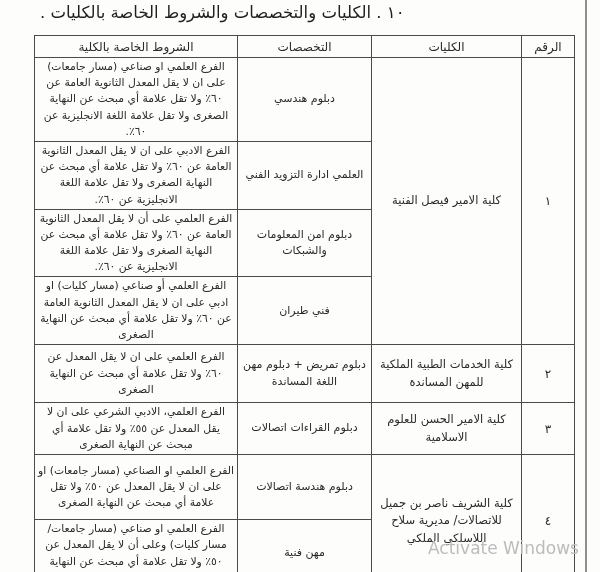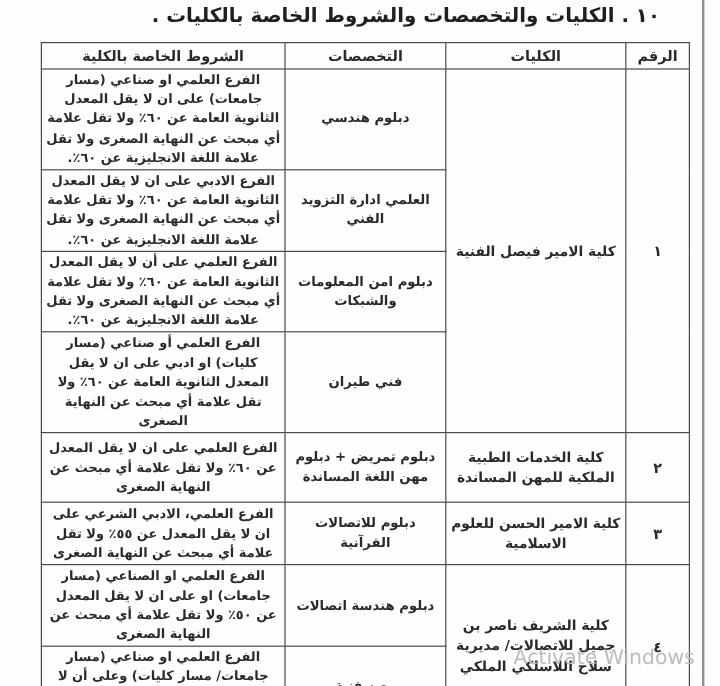--- a/index.html
+++ b/index.html
@@ -3,32 +3,32 @@
 <meta charset="utf-8">
 <style>
   html,body{margin:0;padding:0;}
   body{
     width:600px;height:572px;position:relative;overflow:hidden;
     background:#fdfdfc;
     font-family:"DejaVu Sans",sans-serif;
   }
   .doc-title{
     position:absolute;top:3px;left:40px;right:50px;
-    direction:rtl;text-align:right;
-    font-size:16.5px;font-weight:bold;color:#1f1f1f;
+    direction:rtl;text-align:left;
+    font-size:16.5px;font-weight:normal;color:#1f1f1f;
     letter-spacing:0;
   }
   table.main-table{
     position:absolute;top:35px;right:25px;width:540px;
     direction:rtl;border-collapse:collapse;table-layout:fixed;
     background:#fdfdfc;
   }
   .main-table th,.main-table td{
     border:1.5px solid #4b4b4b;
-    font-weight:bold;color:#2a2a2a;
+    font-weight:normal;color:#2a2a2a;
     text-align:center;vertical-align:middle;
     padding:1px 3px;
     overflow:hidden;
   }
   .main-table th{font-size:12px;}
   td.num{font-size:12px;}
   td.college{font-size:11.5px;line-height:1.5;margin-left:12px;}
   td.major{font-size:11px;line-height:1.5;}
   td.cond{font-size:10.8px;line-height:1.5;}
   tr.hrow{height:22px;}
@@ -95,21 +95,21 @@
     <tr class="r5">
       <td class="num">٢</td>
       <td class="college">كلية الخدمات الطبية الملكية للمهن المساندة</td>
       <td class="major">دبلوم تمريض + دبلوم مهن اللغة المساندة</td>
       <td class="cond">الفرع العلمي على ان لا يقل المعدل عن ٦٠٪ ولا تقل علامة أي مبحث عن النهاية الصغرى</td>
     </tr>
 
     <tr class="r6">
       <td class="num">٣</td>
       <td class="college">كلية الامير الحسن للعلوم الاسلامية</td>
-      <td class="major">دبلوم للاتصالات القرآنية</td>
+      <td class="major">دبلوم القراءات اتصالات</td>
       <td class="cond">الفرع العلمي، الادبي الشرعي على ان لا يقل المعدل عن ٥٥٪ ولا تقل علامة أي مبحث عن النهاية الصغرى</td>
     </tr>
 
     <tr class="r7">
       <td class="num" rowspan="2">٤</td>
       <td class="college" rowspan="2">كلية الشريف ناصر بن جميل للاتصالات/ مديرية سلاح اللاسلكي الملكي</td>
       <td class="major">دبلوم هندسة اتصالات</td>
       <td class="cond">الفرع العلمي او الصناعي (مسار جامعات) او على ان لا يقل المعدل عن ٥٠٪ ولا تقل علامة أي مبحث عن النهاية الصغرى</td>
     </tr>
     <tr class="r8">

